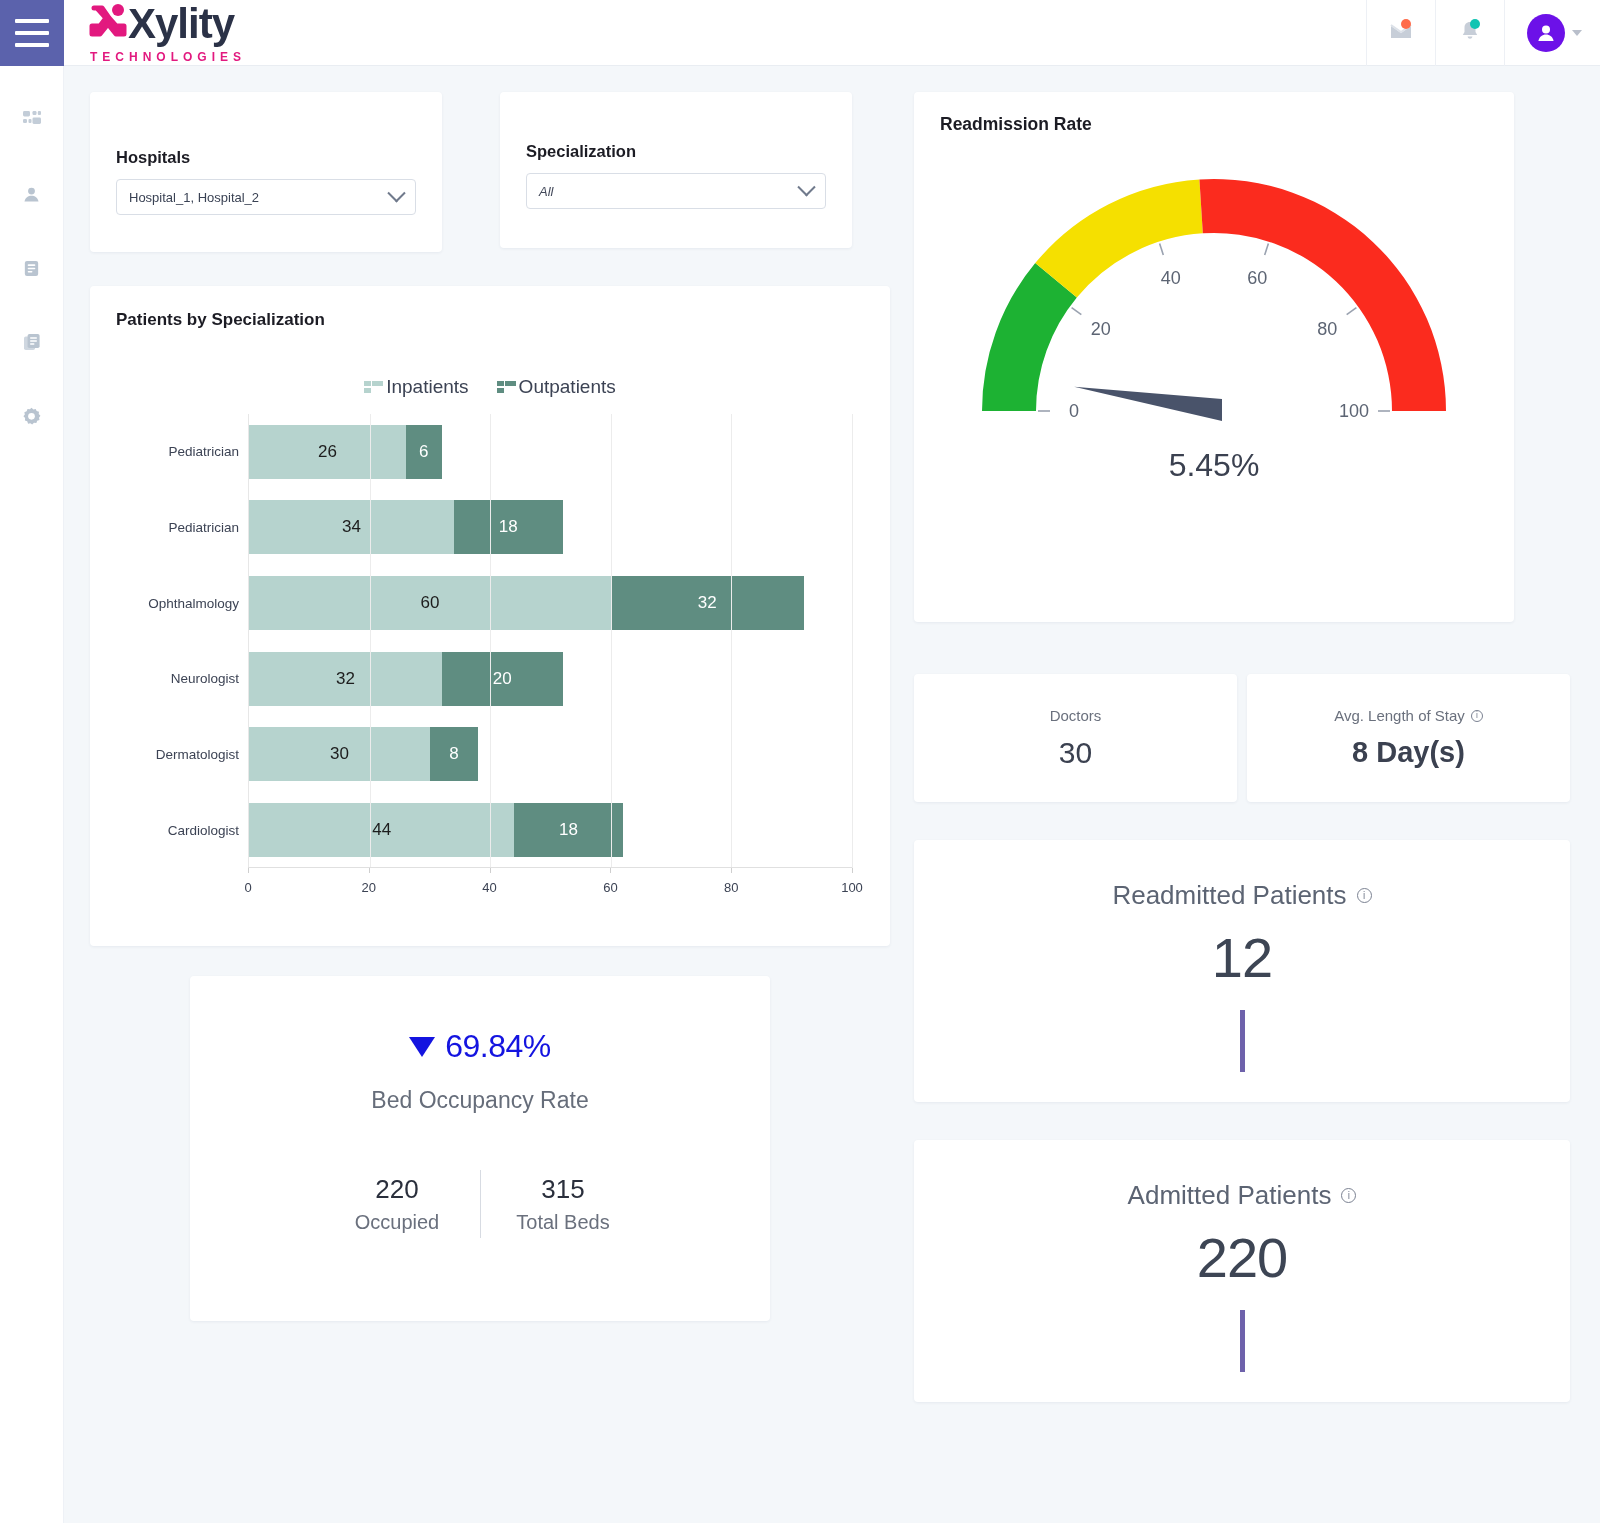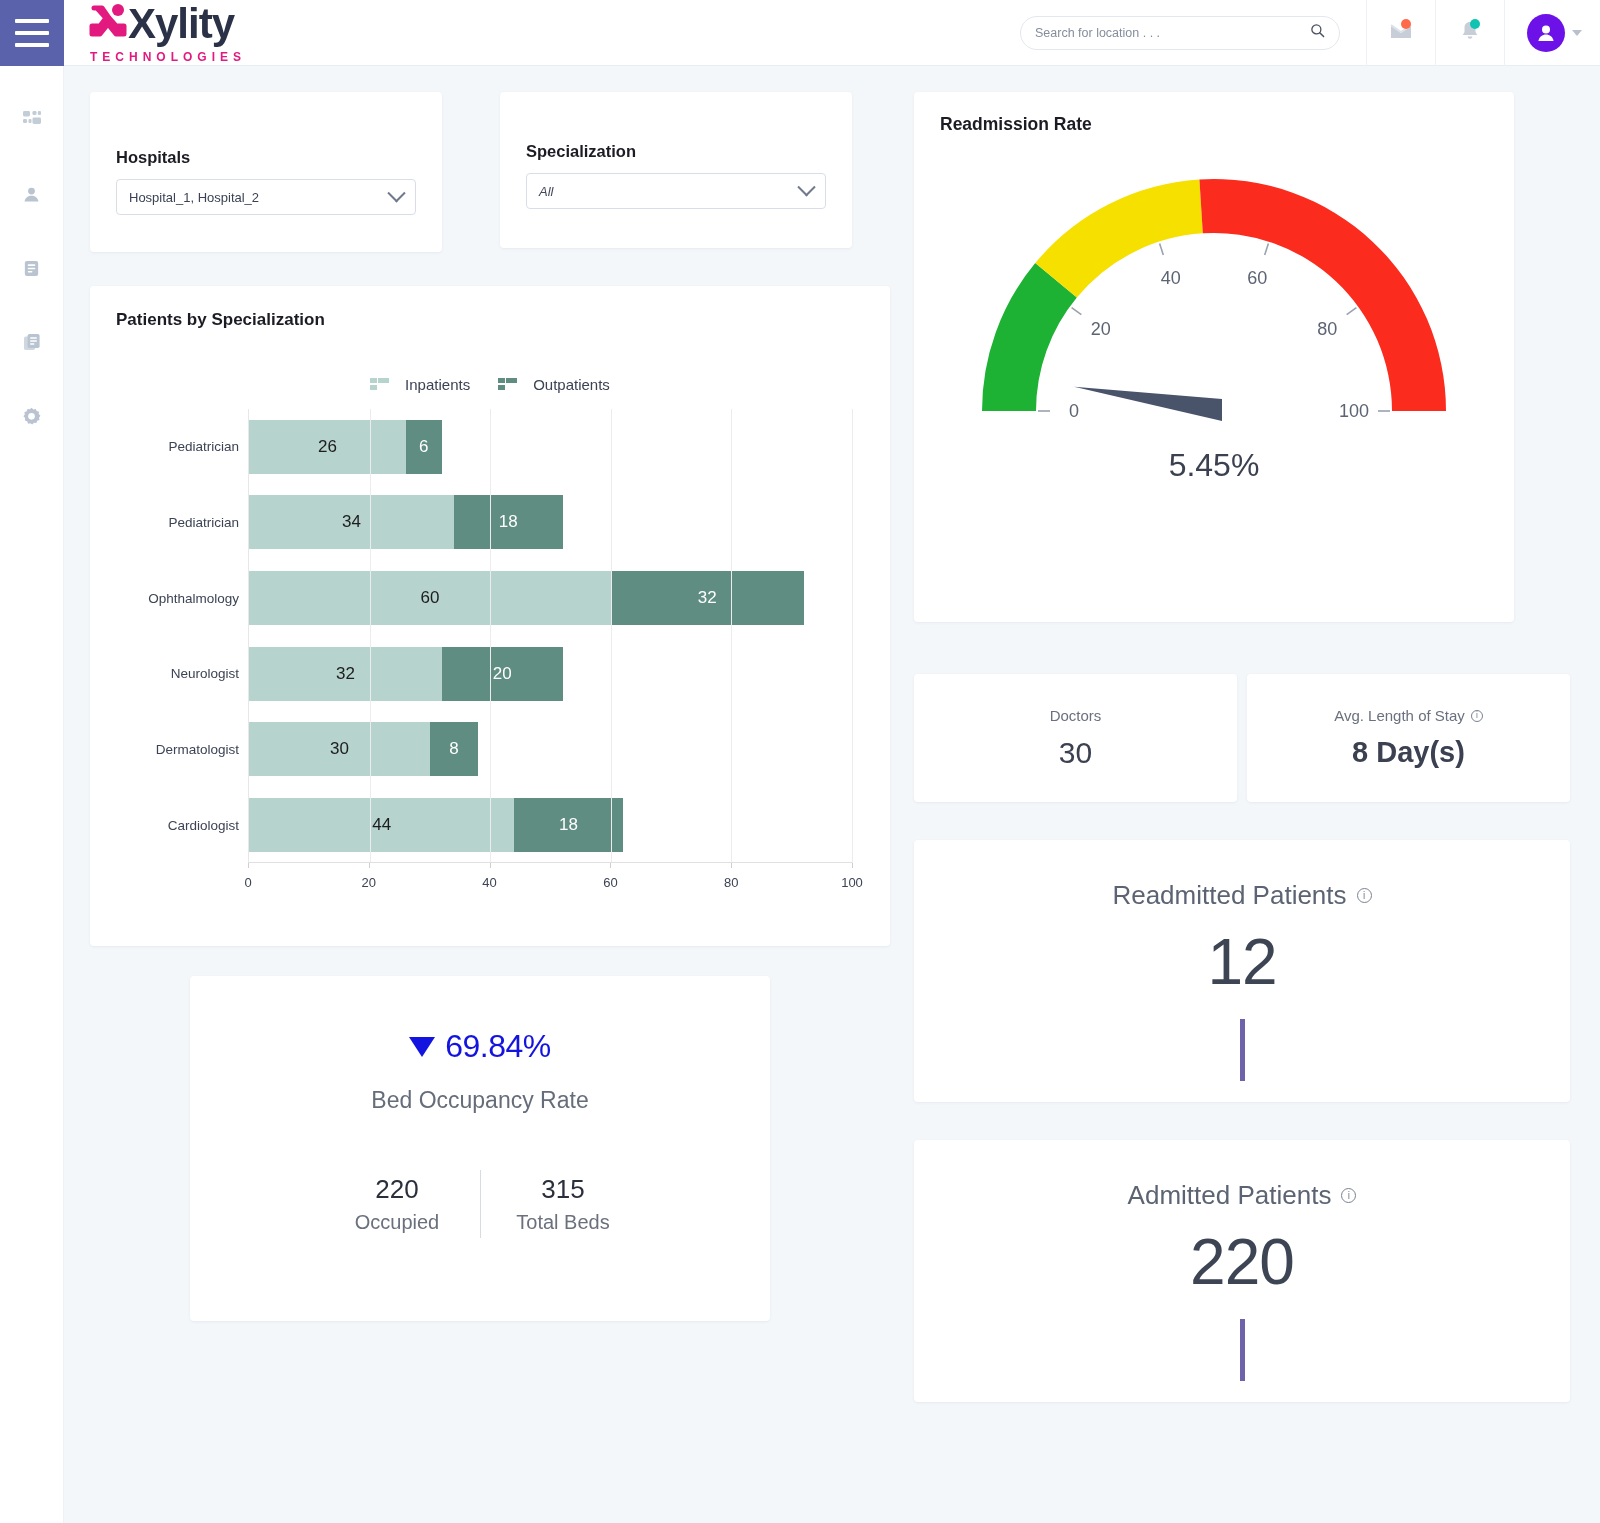--- a/index.html
+++ b/index.html
@@ -80,21 +80,21 @@
     display:flex; align-items:center; padding:0 12px; cursor:pointer; background:#fff;
   }
   .select .val { flex:1; font-size:13px; color:#3a4254; }
   .select .val.italic { font-style:italic; color:#43495a; }
   .chev { width:13px; height:13px; border-right:2px solid #707a8c; border-bottom:2px solid #707a8c; transform:rotate(45deg) translate(-3px,-3px); }
 
   
   .chart-card { width:800px; height:660px; padding:24px 26px 18px 26px; }
   .chart-title { font-size:17px; font-weight:bold; color:#1c1c24; margin-bottom:46px; }
   .legend { display:flex; justify-content:center; gap:28px; margin-bottom:16px; }
-  .legend-item { display:flex; align-items:center; gap:16px; font-size:15px; color:#3c4354; }
+  .legend-item { display:flex; align-items:center; gap:3px; font-size:19px; color:#3c4354; }
   .legend-mark { width:19px; height:13px; position:relative; }
   .legend-mark i { position:absolute; display:block; }
   .legend-mark i:nth-child(1){ left:0; top:0; width:7px; height:5px; }
   .legend-mark i:nth-child(2){ left:8px; top:0; width:11px; height:5px; }
   .legend-mark i:nth-child(3){ left:0; top:7px; width:7px; height:5px; }
   .plot { position:relative; height:492px; }
   .plot-area { position:absolute; left:132px; right:12px; top:0; bottom:38px; border-left:1px solid #e7e7e7; }
   .gridline { position:absolute; top:0; bottom:0; width:1px; background:#ececec; }
   .rows { position:absolute; left:0; right:0; top:0; bottom:0; display:flex; flex-direction:column; justify-content:space-around; }
   .brow { position:relative; height:54px; display:flex; align-items:center; }
@@ -127,21 +127,21 @@
   
   .mini-row { display:flex; gap:10px; margin-top:52px; }
   .mini-card { flex:1; height:128px; display:flex; flex-direction:column; align-items:center; justify-content:center; }
   .mini-label { font-size:15px; color:#6a707d; display:flex; align-items:center; gap:6px; }
   .mini-value { font-size:30px; color:#3b4150; margin-top:12px; }
   .mini-value.big { font-size:29px; font-weight:bold;text-align:right; }
 
   
   .kpi-card { height:262px; margin-top:38px; display:flex; flex-direction:column; align-items:center; padding-top:40px; position:relative; }
   .kpi-title { font-size:26px; color:#5c6473; display:flex; align-items:center; gap:10px; }
-  .kpi-value { font-size:64px; color:#3d4554; margin-top:14px; letter-spacing:-1px; }
+  .kpi-value { font-size:56px; color:#3d4554; margin-top:14px; letter-spacing:-1px; }
   .kpi-bar { width:5px; height:62px; background:#6e62ab; margin-top:20px; }
 
   .info-i { width:15px; height:15px; border:1.4px solid #7b8292; border-radius:50%; display:inline-flex; align-items:center; justify-content:center; font-size:10px; color:#7b8292; font-style:normal; line-height:1; }
   .info-i.sm { width:12px; height:12px; font-size:8.5px; border-width:1.2px; }
 </style>
 </head>
 <body>
 
 <div class="app">
 
@@ -159,29 +159,20 @@
             <circle cx="32" cy="8" r="6" fill="#e2197f"></circle>
             <path d="M8 6 L16 6 L23 16 L30 24 L38 24 L38 32 L30 32 L22 22 L14 32 L6 32 L6 24 L14 24 L20 16 L11 6 Z" fill="#e2197f" stroke="#e2197f" stroke-width="5" stroke-linejoin="round"></path>
           </svg>
         </span>
         <span class="logo-text">Xylity</span>
       </div>
       <div class="logo-sub">TECHNOLOGIES</div>
     </div>
 
     <div class="top-right">
-      <div class="searchbox">
-        <input placeholder="Search for location . . ." style="">
-        <span>
-          <svg width="15" height="15" viewBox="0 0 16 16">
-            <circle cx="6.8" cy="6.8" r="4.8" fill="none" stroke="#4a5060" stroke-width="1.4"></circle>
-            <line x1="10.4" y1="10.4" x2="14.5" y2="14.5" stroke="#4a5060" stroke-width="1.6" stroke-linecap="round"></line>
-          </svg>
-        </span>
-      </div>
 
       <div class="sep"></div>
       <div class="iconbtn">
         <span>
           <svg width="22" height="18" viewBox="0 0 22 18">
             <path d="M1 4 L11 11 L21 4 L21 16 L1 16 Z" fill="#c7ced8"></path>
             <path d="M1 3 L11 10 L21 3" fill="none" stroke="#dde2e9" stroke-width="2"></path>
           </svg>
         </span>
         <span class="badge red"></span>

